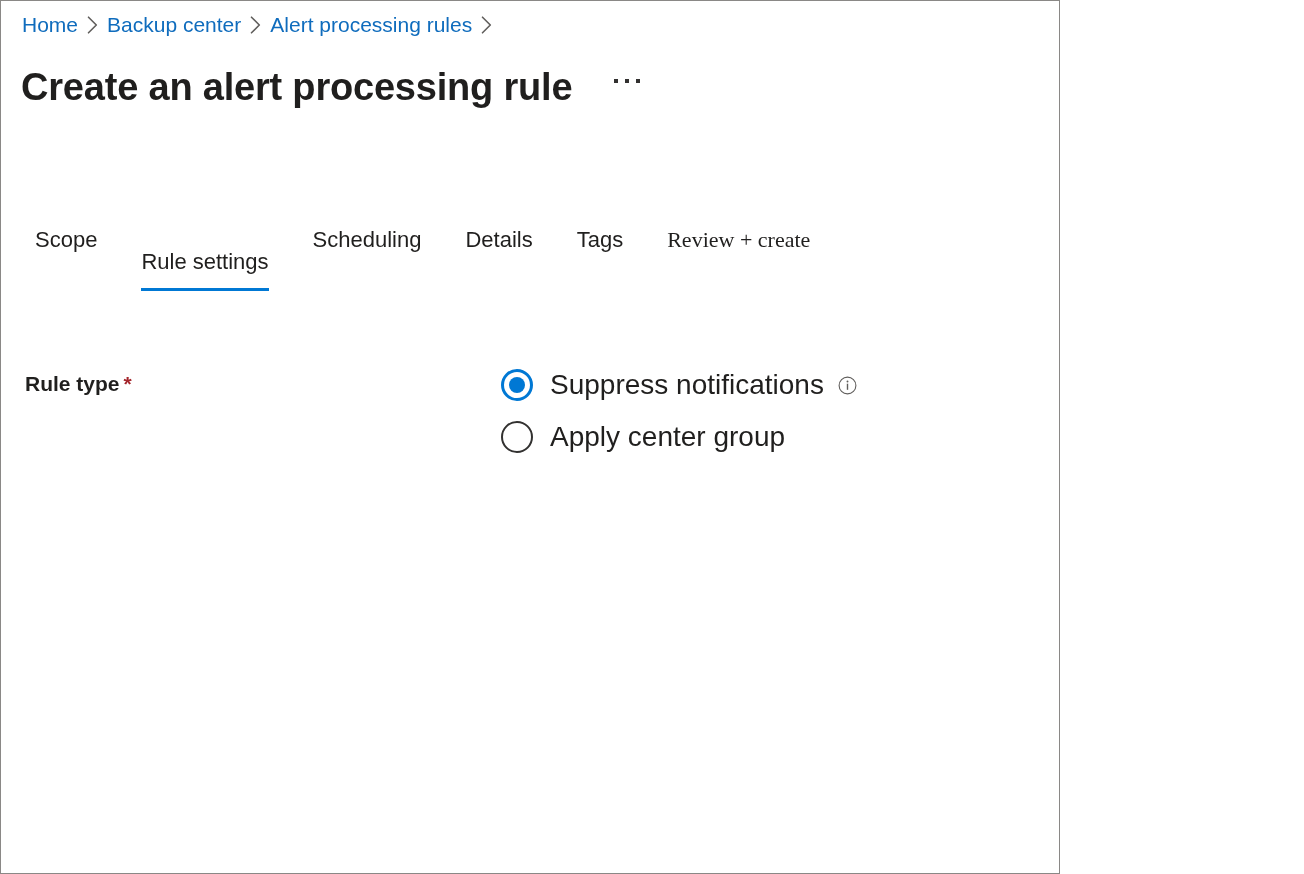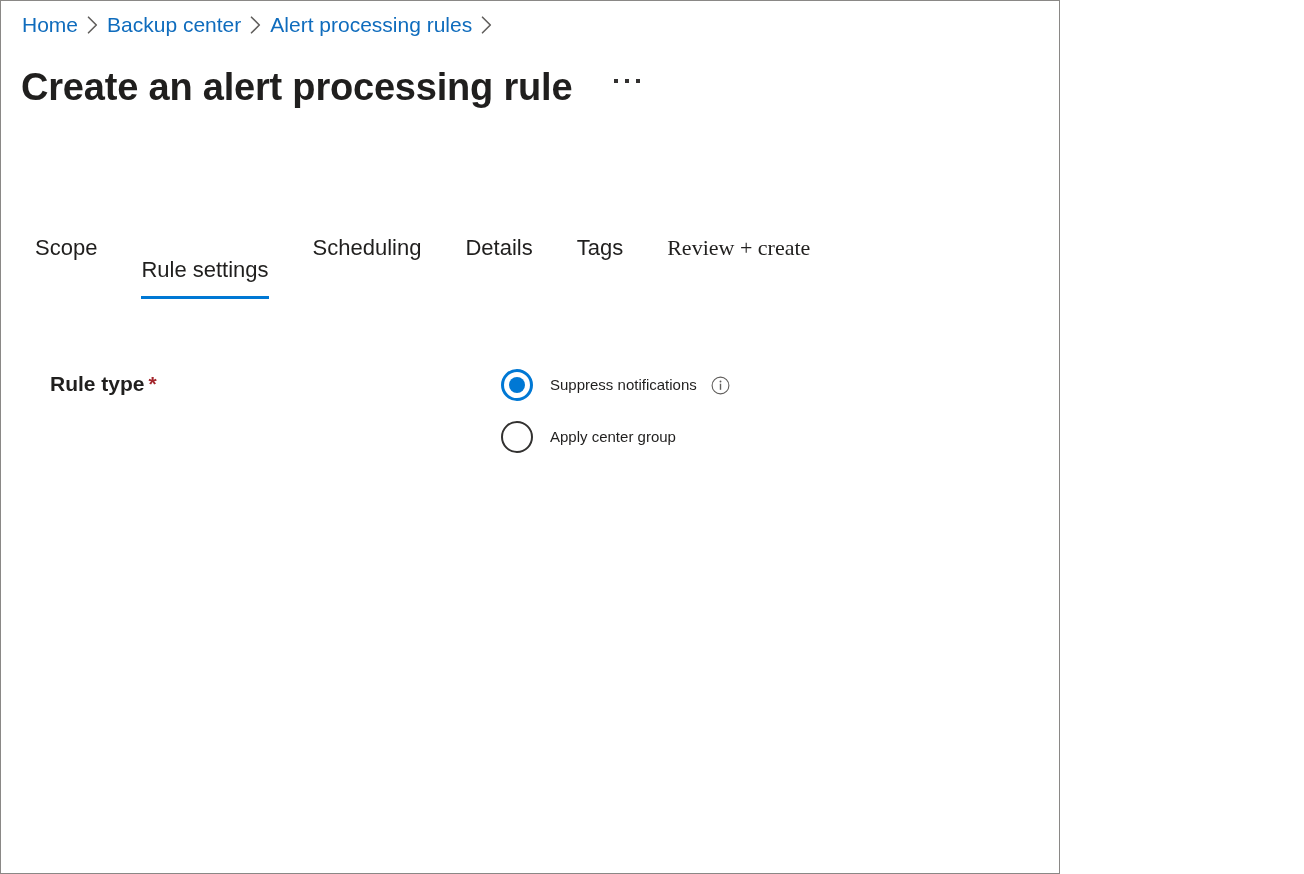--- a/index.html
+++ b/index.html
@@ -77,21 +77,21 @@
     width: 4px;
     height: 4px;
     background: #323130;
     display: block;
   }
 
   
   #tabs {
     position: absolute;
     left: 34px;
-    top: 228px;
+    top: 220px;
     display: flex;
     align-items: flex-start;
   }
   .tab {
     position: relative;
     font-size: 22px;
     line-height: 30px;
     color: #201f1e;
     padding: 4px 0 14px 0;
     margin-right: 44px;
@@ -119,21 +119,21 @@
     left: 0;
     top: 358px;
     width: 100%;
   }
   #rule-type-row {
     display: flex;
     align-items: flex-start;
   }
   #rule-type-label {
     width: 500px;
-    padding-left: 49px;
+    padding-left: 24px;
     box-sizing: border-box;
     font-size: 21px;
     font-weight: 700;
     color: #201f1e;
     line-height: 30px;
     padding-top: 10px;
     white-space: nowrap;
   }
   #rule-type-label .req {
     color: #a4262c;
@@ -167,21 +167,21 @@
     width: 16px;
     height: 16px;
     border-radius: 50%;
     background: #0078d4;
     display: block;
   }
   .radio.unchecked {
     border: 2px solid #323130;
   }
   .radio-label {
-    font-size: 15px;
+    font-size: 28px;
     line-height: 30px;
     color: #201f1e;
     margin-left: 17px;
     white-space: nowrap;
   }
   .info-icon {
     margin-left: 14px;
     width: 19px;
     height: 19px;
     display: inline-flex;

